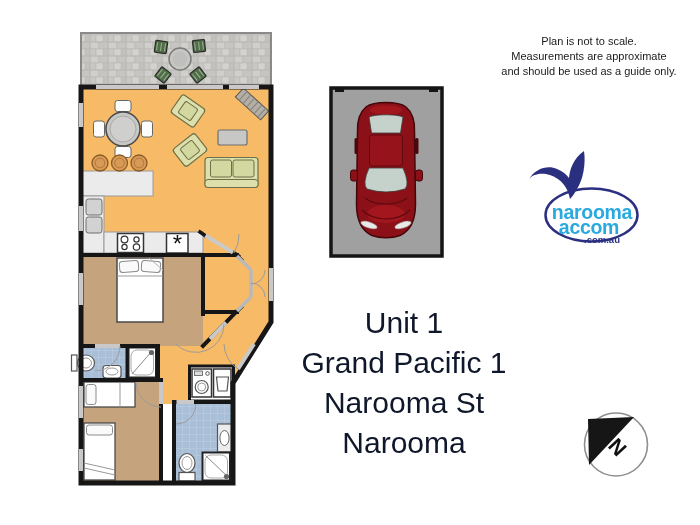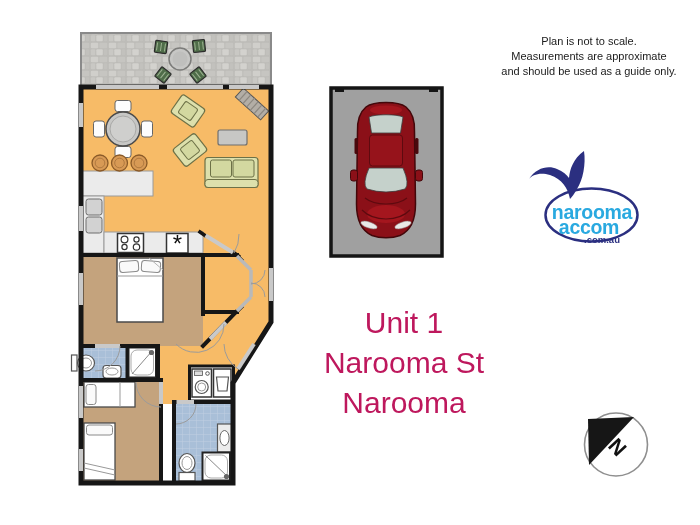--- a/index.html
+++ b/index.html
@@ -2,21 +2,21 @@
 <html style="--floor_orange: #f7bb67; --floor_tan: #c4a37d; --tile_blue: #a9bfd8; --counter_gray: #ebebeb; --wall_black: #161616; --furn_green: #dde0ac; --furn_green_light: #d3d8a0; --stool_orange: #d89a55; --logo_navy: #2b2f80; --logo_blue: #29a9e0; --car_red: #8b1018; --glass_gray: #c5d1cb; --space_gray: #a0a0a0; --window_gray: #c9c9c9;"><head>
 <meta charset="utf-8">
 <style>
   html,body{margin:0;padding:0;background:#fff}
   .canvas{position:relative;width:700px;height:525px;background:#fff;overflow:hidden;
           font-family:"Liberation Sans",sans-serif}
   .abs{position:absolute}
   .disclaimer{left:453px;top:34px;width:272px;text-align:center;
               font-size:11px;line-height:15px;color:#1b1b1b}
   .address{left:281px;top:303px;width:246px;text-align:center;
-           font-size:30px;line-height:40px;color:#be185d}
+           font-size:30px;line-height:40px;color:#0f172a}
   
   .f-orange{fill:var(--floor_orange)} .f-tan{fill:var(--floor_tan)}
   .f-tile{fill:var(--tile_blue)}      .f-counter{fill:var(--counter_gray)}
   .f-green{fill:var(--furn_green)}    .f-greenL{fill:var(--furn_green_light)}
   .f-stool{fill:var(--stool_orange)}  .f-navy{fill:var(--logo_navy)}
   .f-lblue{fill:var(--logo_blue)}     .s-navy{stroke:var(--logo_navy)}
   .f-carred{fill:var(--car_red)}      .f-glass{fill:var(--glass_gray)}
   .f-space{fill:var(--space_gray)}
   .wall{stroke:var(--wall_black);fill:none;stroke-linecap:square}
   .winG{stroke:var(--window_gray);fill:none;stroke-linecap:butt}
@@ -279,20 +279,21 @@
     <ellipse cx="65.5" cy="71" rx="46" ry="26.5" fill="none" class="s-navy" stroke-width="2.5"></ellipse>
     <path d="M44,55 C42,44 36,35 24,31 C14,28 6,31 3,35 C10,24 22,21 31,25 C37,27.5 41,31 43,34
              C44,25 47,15 58,7 C60,20 57,36 51,45 C48,50 46,53 44,55 Z" class="f-navy"></path>
     <text x="66" y="75" text-anchor="middle" font-size="19.5" font-weight="bold" letter-spacing="-0.3" class="f-lblue">narooma</text>
     <text x="63" y="90" text-anchor="middle" font-size="19.5" font-weight="bold" letter-spacing="-0.3" class="f-lblue">accom</text>
     <text x="76" y="99" text-anchor="middle" font-size="9.5" font-weight="bold" class="f-navy">.com.au</text>
   </svg>
 
   <div class="abs address">
     <div>Unit 1</div>
+    <div>Grand Pacific 1</div>
     <div>Narooma St</div>
     <div>Narooma</div>
   </div>
 
   <svg class="abs" style="left:579px;top:408px" width="74" height="74" viewBox="0 0 74 74">
     <circle cx="37" cy="36.5" r="31.5" fill="#fff" stroke="#8f8f8f" stroke-width="1.6"></circle>
     <polygon points="9,11 55,9 10,57" fill="#161616"></polygon>
     <text x="38.5" y="46" text-anchor="middle" font-size="21" font-weight="bold" fill="#111" transform="rotate(47 38 39)">N</text>
   </svg>
 

